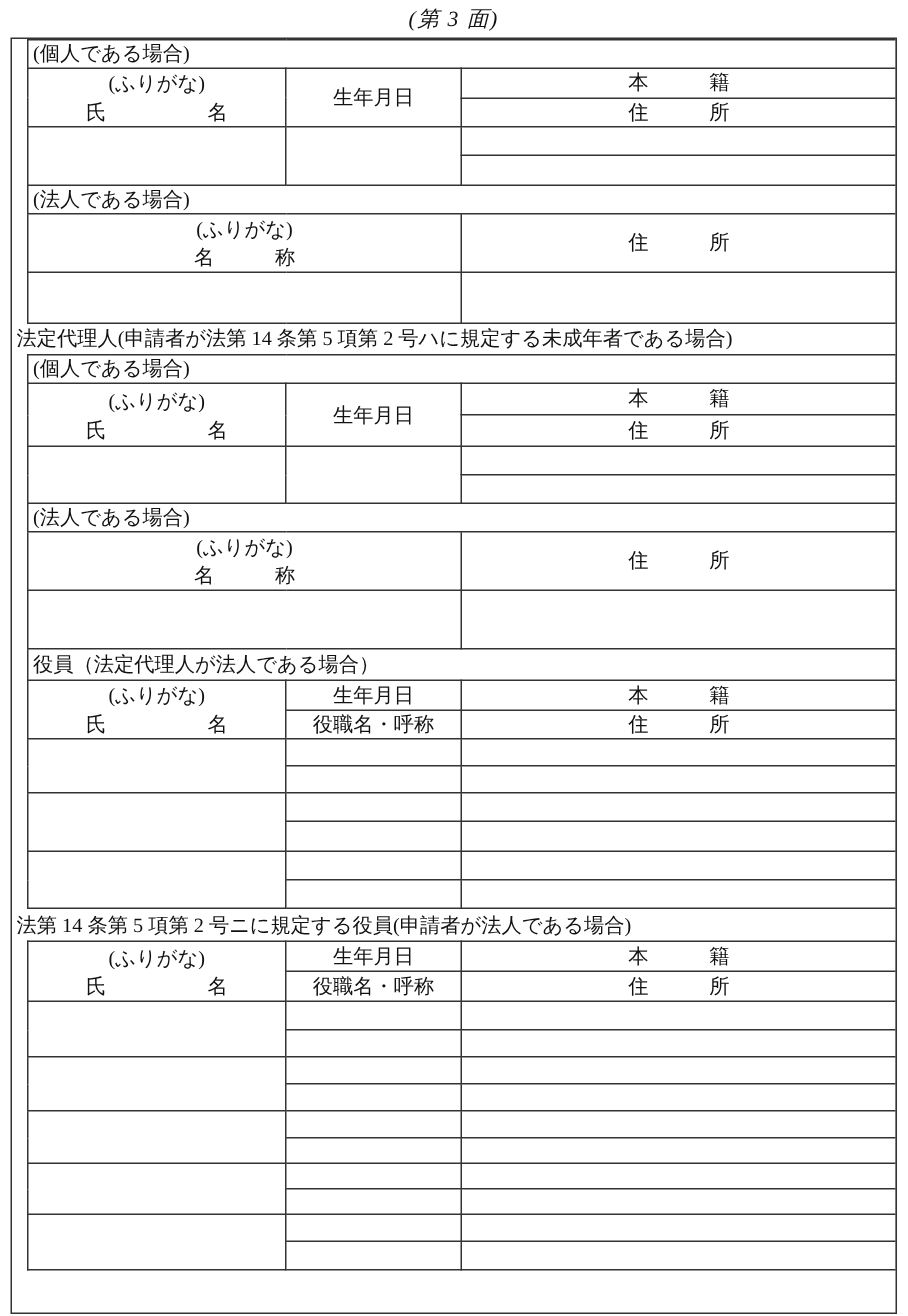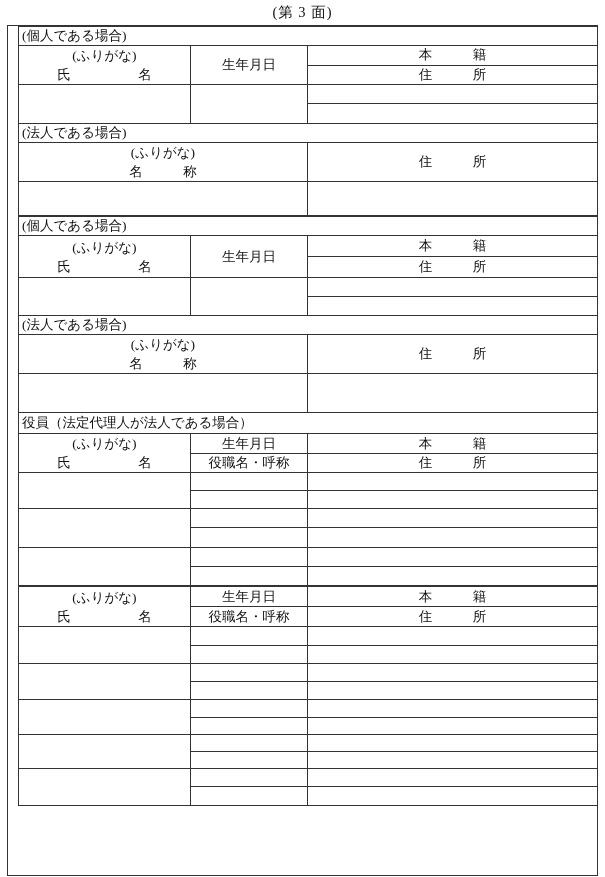--- a/index.html
+++ b/index.html
@@ -4,21 +4,21 @@
 <style>
   html,body{margin:0;padding:0;background:#fff;}
   body{
     width:605px;height:877px;position:relative;
     font-family:"Liberation Serif","DejaVu Serif",serif;
     color:#111;font-size:13.5px;
     -webkit-font-smoothing:antialiased;
   }
   .page-title{
     position:absolute;top:3px;left:0;width:605px;
-    text-align:center;font-size:14.5px;letter-spacing:1px;
+    text-align:center;font-size:14.5px;letter-spacing:1px;font-style:italic;
   }
   .outer{
     position:absolute;left:7px;top:25px;width:591px;height:851px;
     border:1px solid #333;box-sizing:border-box;overflow:hidden;
   }
   .sec-title{
     display:flex;align-items:center;
     padding-left:3px;font-size:13.5px;white-space:nowrap;
   }
   .st-a{height:26px;}
@@ -87,20 +87,21 @@
       </td>
       <td>住　　　所</td>
     </tr>
     <tr class="h34">
       <td colspan="2"></td>
       <td></td>
     </tr>
   </tbody>
     </table>
 
+  <div class="sec-title st-b">法定代理人(申請者が法第 14 条第 5 項第 2 号ハに規定する未成年者である場合)</div>
 
   <table>
     <colgroup>
         <col style="width:172px">
         <col style="width:117px">
         <col style="width:290px">
       </colgroup>
     <tbody>
         <tr class="h19">
           <td class="lab" colspan="3">(個人である場合)</td>
@@ -176,20 +177,21 @@
       <td></td>
       <td></td>
     </tr>
     <tr class="h19">
       <td></td>
       <td></td>
     </tr>
   </tbody>
     </table>
 
+  <div class="sec-title st-c">法第 14 条第 5 項第 2 号ニに規定する役員(申請者が法人である場合)</div>
 
   <table>
     <colgroup>
         <col style="width:172px">
         <col style="width:117px">
         <col style="width:290px">
       </colgroup>
     <tbody>
         <tr class="h20">
       <td rowspan="2" class="twoline">

